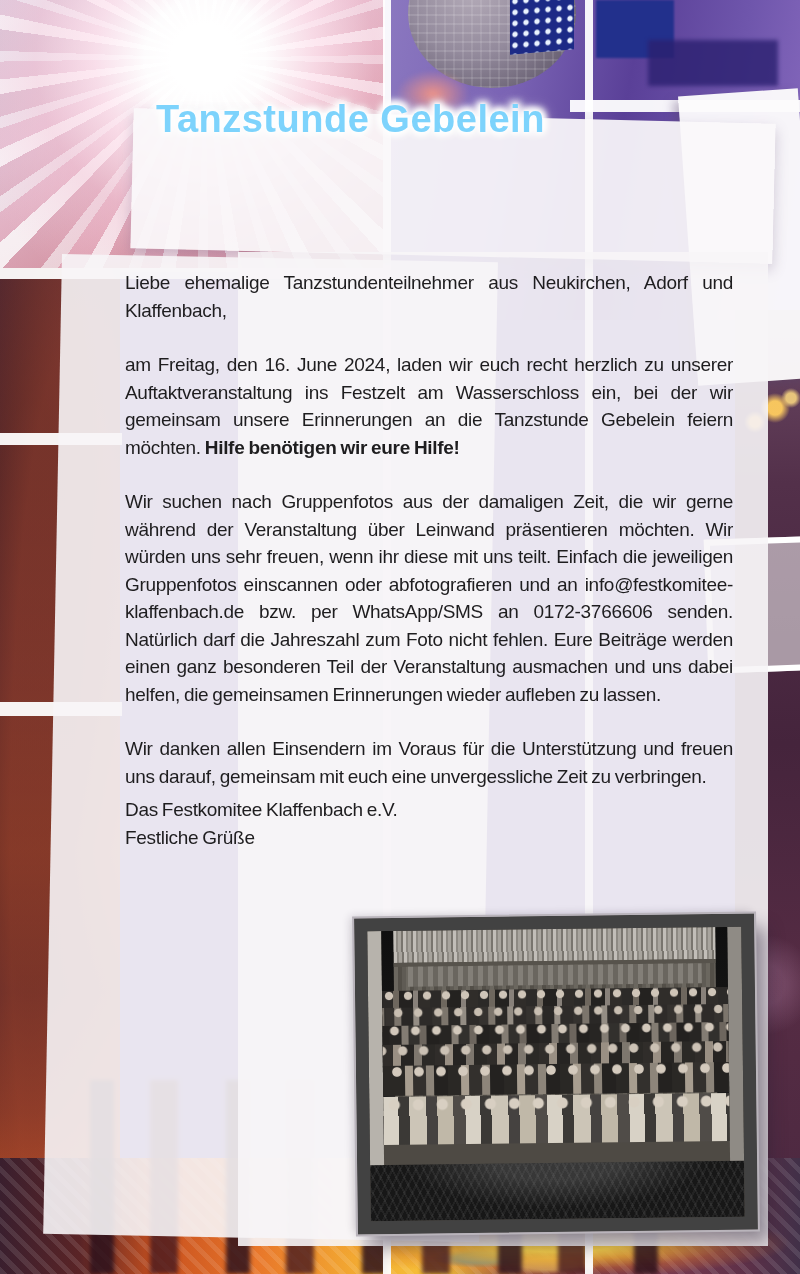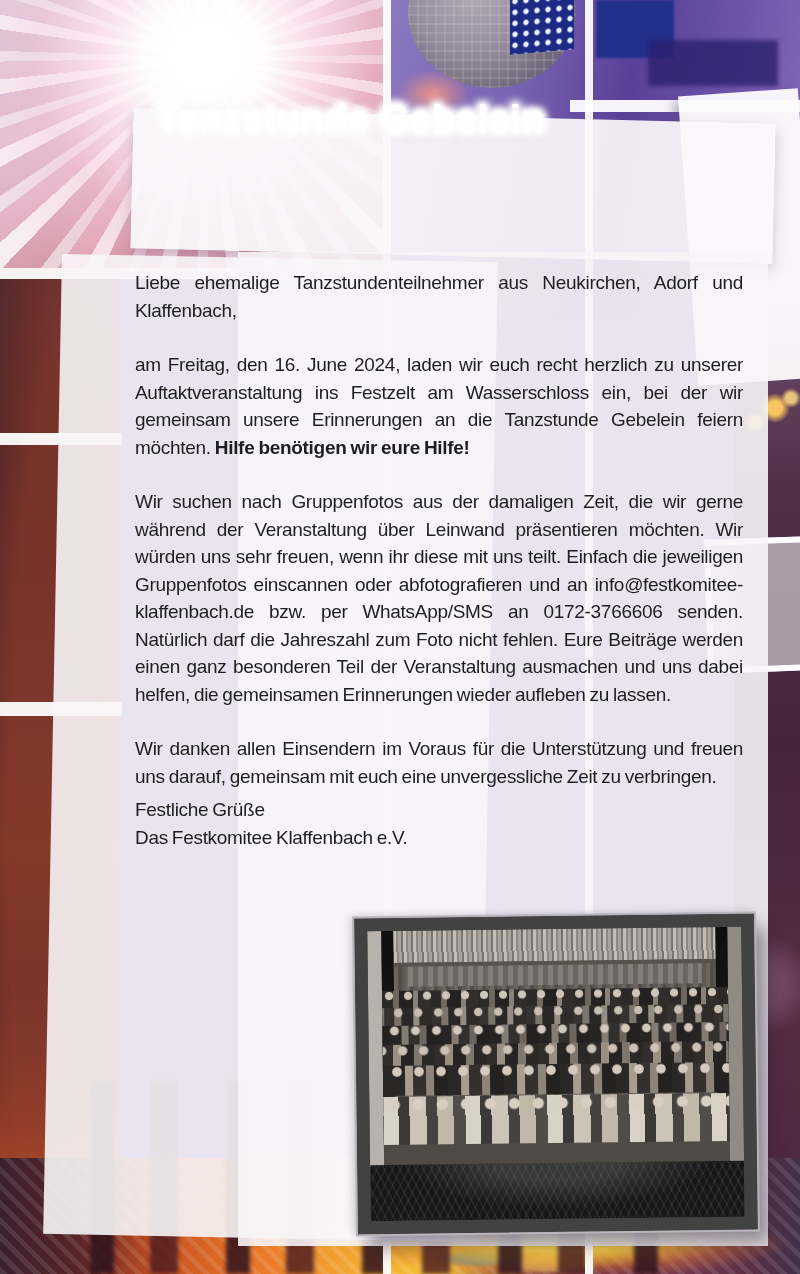--- a/index.html
+++ b/index.html
@@ -85,30 +85,30 @@
     transform:rotate(-4deg);box-shadow:-6px 4px 10px rgba(90,70,110,.35);}
   .panel-heading{left:132px;top:116px;width:642px;height:140px;background:rgba(250,248,250,.93);
     transform:rotate(1.4deg);box-shadow:0 6px 14px rgba(110,90,130,.30);}
   .panel-a{left:62px;top:254px;width:436px;height:980px;background:rgba(247,245,247,.90);
     transform:rotate(1.1deg);transform-origin:top left;}
   .panel-b{left:238px;top:252px;width:530px;height:994px;background:rgba(247,245,247,.90);}
 
   
   .title{
     left:156px;top:98px;margin:0;font-size:38px;font-weight:bold;letter-spacing:.5px;
-    color:#ffffff;
+    color:#7dd3fc;
     text-shadow:0 0 3px #fff,0 0 6px #fff,0 0 10px #fff,0 0 16px #fff,
       3px 3px 7px #fff,-3px -3px 7px #fff,3px -3px 7px #fff,-3px 3px 7px #fff;
   }
   .heading{
     left:157px;top:158px;margin:0;width:590px;font-size:23.5px;font-weight:bold;
     line-height:31px;color:#0f0f10;
   }
   .bodytext{
-    left:135px;top:269px;width:608px;font-size:19px;line-height:27.5px;color:#1e1d1f;
+    left:125px;top:269px;width:608px;font-size:19px;line-height:27.5px;color:#1e1d1f;
     letter-spacing:-0.3px;word-spacing:-1px;text-align:justify;
   }
   .bodytext p{margin:0 0 27px 0;}
   .bodytext p.thanks{margin-bottom:6px;}
   .closing p{margin:0;text-align:left;}
 
   
   .photo{
     left:356px;top:916px;width:374px;height:290px;transform:rotate(-0.7deg);
     border:13px solid #424242;outline:2px solid #b9b4bb;background:#4e4a44;
@@ -187,22 +187,22 @@
   <div class="abs panel-b"></div>
 
   <h1 class="abs title">Tanzstunde Gebelein</h1>
 
   <div class="abs bodytext">
     <p>Liebe ehemalige Tanzstundenteilnehmer aus Neukirchen, Adorf und Klaffenbach,</p>
     <p><span>am Freitag, den 16. June 2024, laden wir euch recht herzlich zu unserer Auftaktveranstaltung ins Festzelt am Wasserschloss ein, bei der wir gemeinsam unsere Erinnerungen an die Tanzstunde Gebelein feiern möchten. </span><strong>Hilfe benötigen wir eure Hilfe!</strong></p>
     <p>Wir suchen nach Gruppenfotos aus der damaligen Zeit, die wir gerne während der Veranstaltung über Leinwand präsentieren möchten. Wir würden uns sehr freuen, wenn ihr diese mit uns teilt. Einfach die jeweiligen Gruppenfotos einscannen oder abfotografieren und an info@festkomitee-klaffenbach.de bzw. per WhatsApp/SMS an 0172-3766606 senden. Natürlich darf die Jahreszahl zum Foto nicht fehlen. Eure Beiträge werden einen ganz besonderen Teil der Veranstaltung ausmachen und uns dabei helfen, die gemeinsamen Erinnerungen wieder aufleben zu lassen.</p>
     <p class="thanks">Wir danken allen Einsendern im Voraus für die Unterstützung und freuen uns darauf, gemeinsam mit euch eine unvergessliche Zeit zu verbringen.</p>
     <div class="closing">
+      <p>Das Festkomitee Klaffenbach e.V.</p>
       <p>Festliche Grüße</p>
-      <p>Das Festkomitee Klaffenbach e.V.</p>
     </div>
   </div>
 
   <div class="abs photo">
     <div class="photo-inner">
       <div class="abs wall-l"></div>
       <div class="abs wall-r"></div>
       <div class="abs side-curtain sc-l"></div>
       <div class="abs side-curtain sc-r"></div>
       <div class="abs curtain-main"></div>

